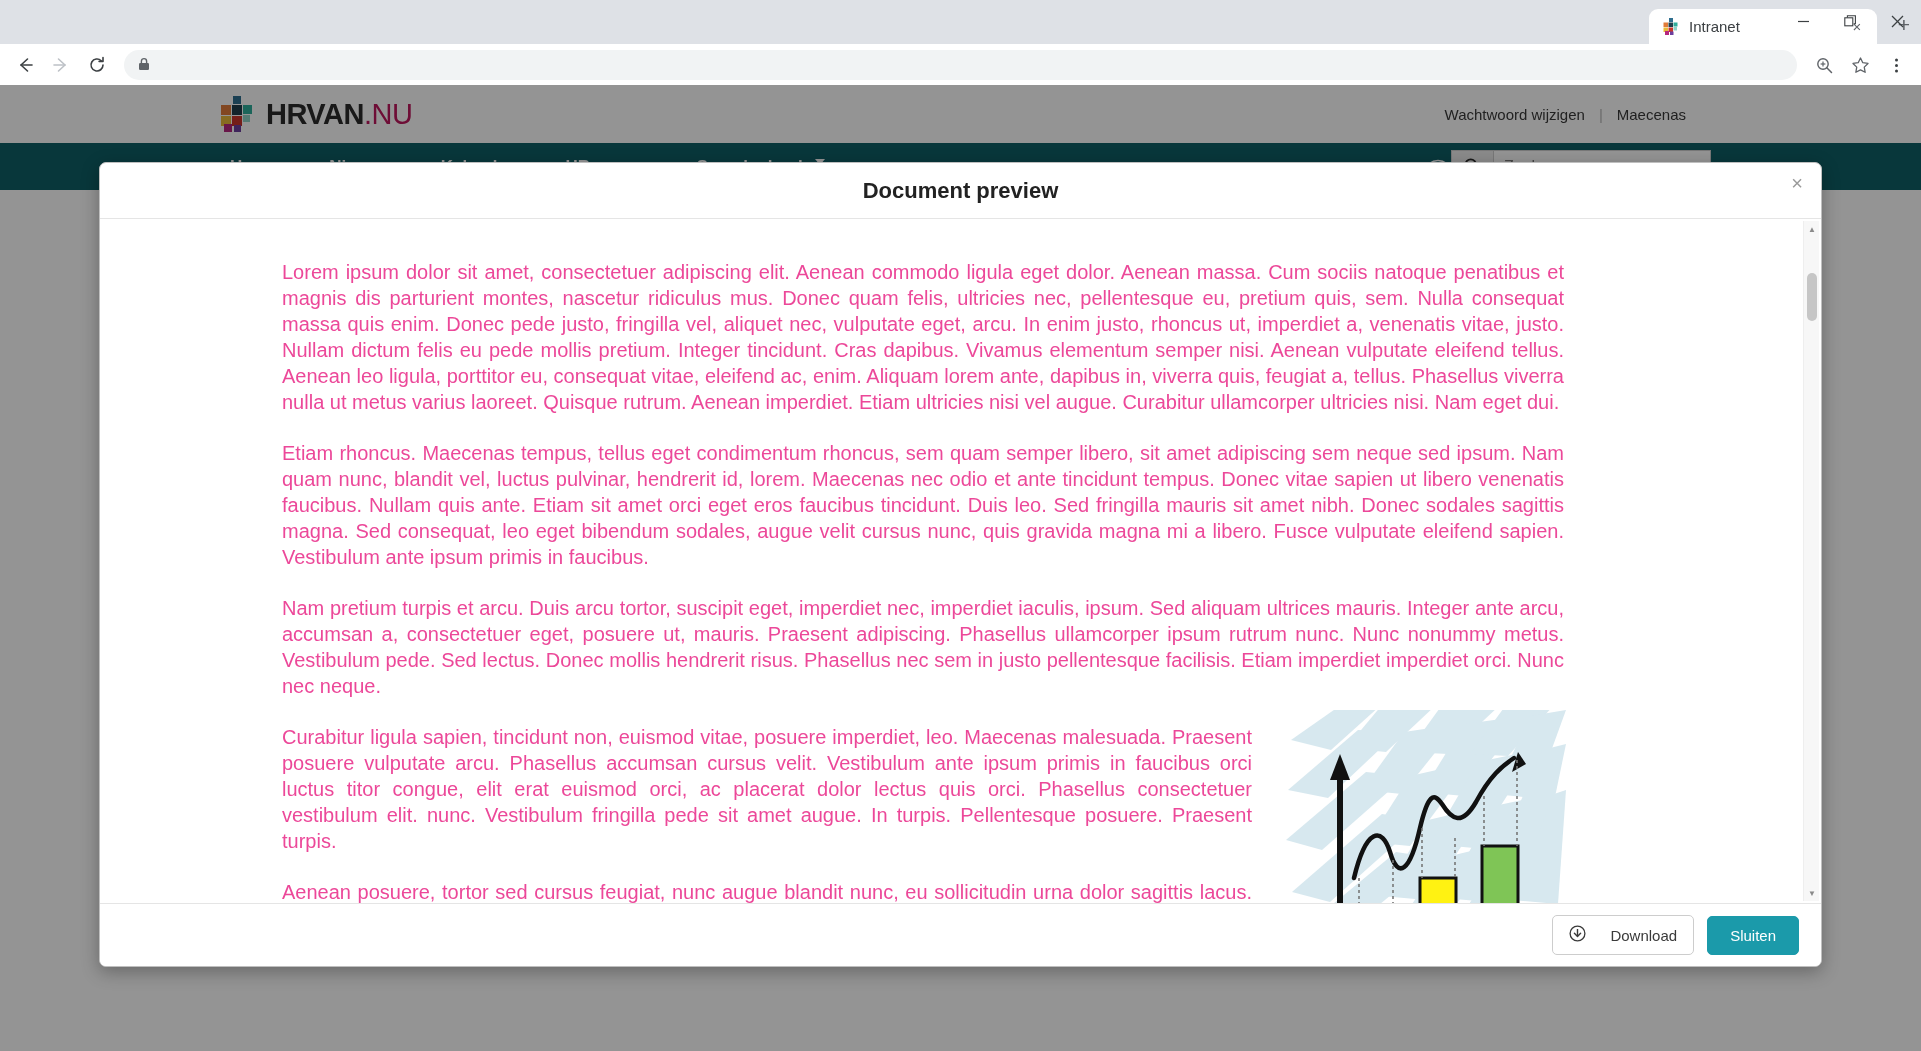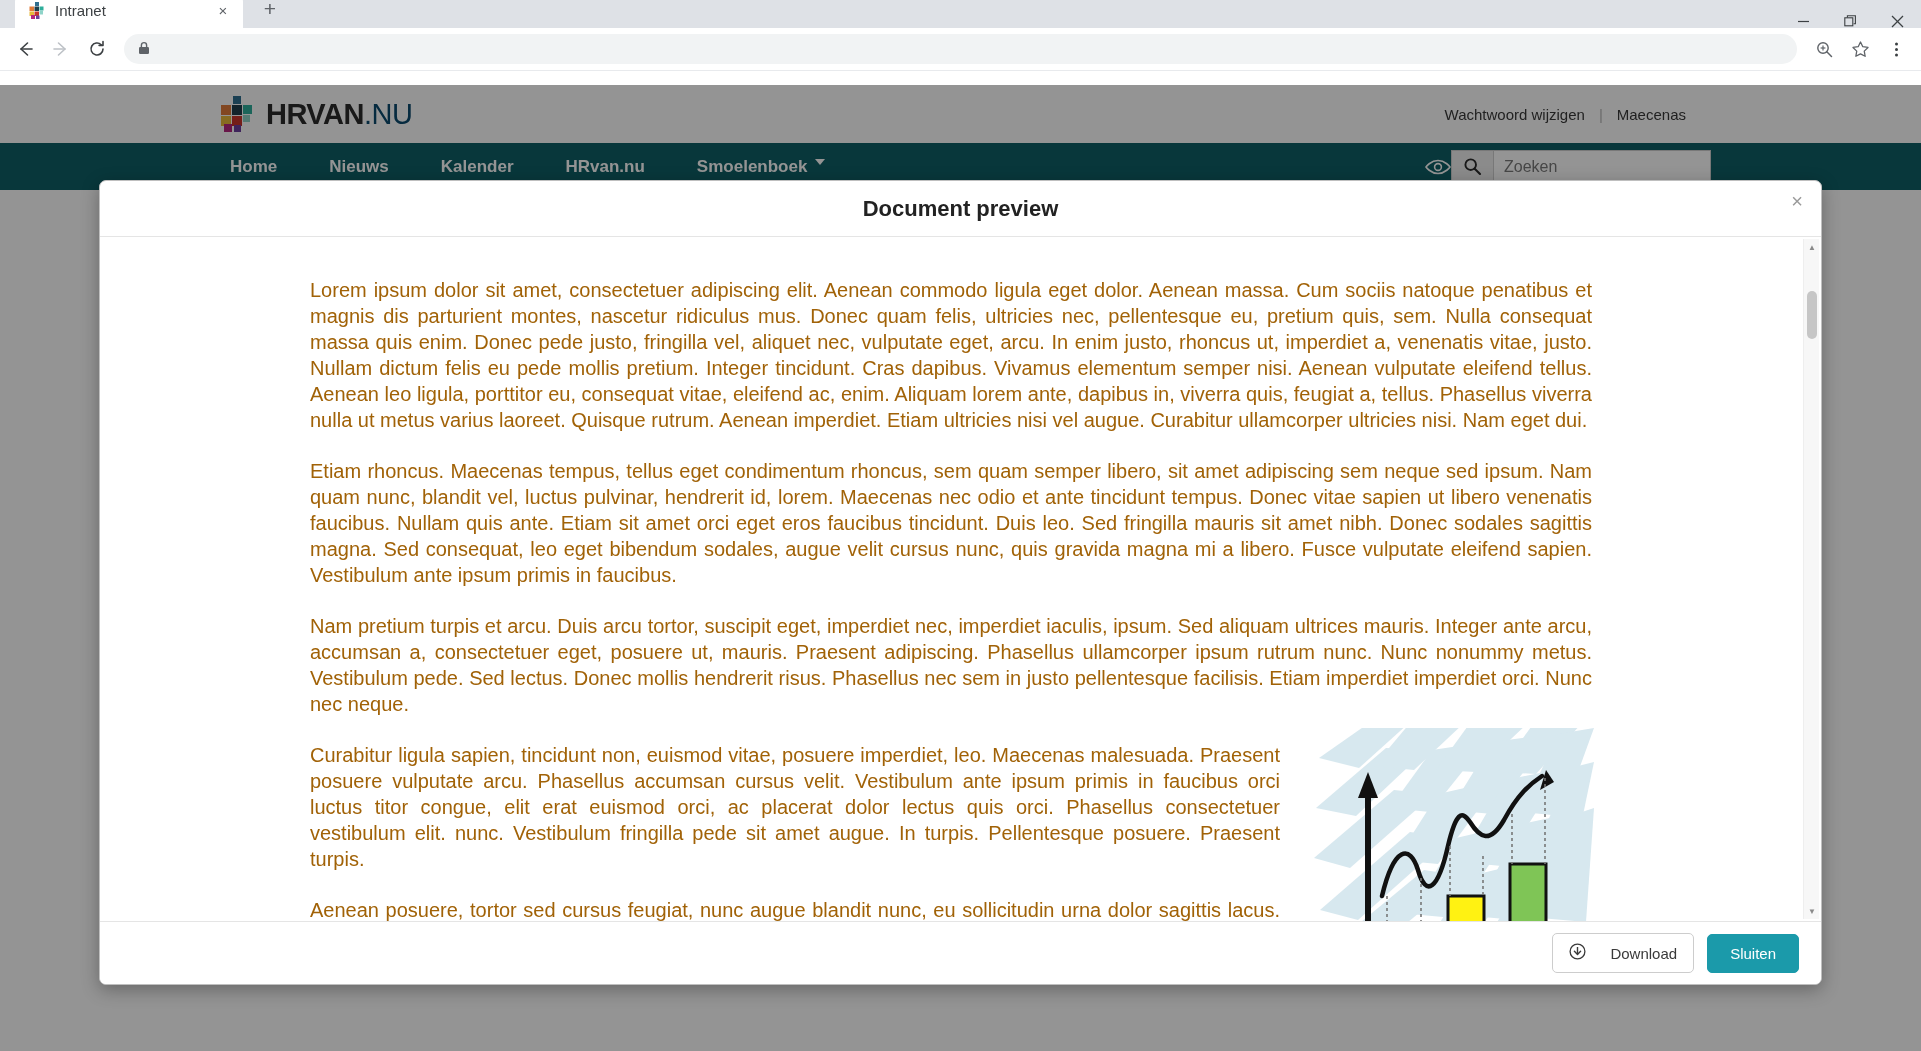--- a/index.html
+++ b/index.html
@@ -7,23 +7,24 @@
     width: 1921px; height: 1051px;
     overflow: hidden;
     font-family: "Liberation Sans", sans-serif;
     background: #ffffff;
   }
 
   
   .browser { width: 1921px; height: 1051px; position: relative; }
 
   .tabstrip {
-    height: 28px; background: #dee1e6;
-    display: flex; align-items: flex-end; padding-left: 15px;
+    height: 44px; background: #dee1e6;
+    display: flex; align-items: flex-end; padding-left: 22px;
     position: relative;
+    justify-content: flex-end;
   }
   .tab {
     width: 228px; height: 35px; background: #ffffff;
     border-radius: 9px 9px 0 0;
     display: flex; align-items: center; padding: 0 10px 0 14px;
     gap: 9px; position: relative;
   }
   .tab-favicon { width: 17px; height: 17px; position: relative; flex: none; }
   .tab-title {
     font-size: 15px; color: #3c4043; flex: 1;
@@ -75,21 +76,21 @@
     background: #ffffff; overflow: hidden;
   }
   .site-header {
     height: 58px; background: #ffffff;
     display: flex; align-items: center;
     padding: 0 40px 0 220px; position: relative;
   }
   .logo { display: flex; align-items: center; gap: 10px; }
   .logo-mark { width: 36px; height: 36px; position: relative; }
   .logo-text { font-size: 29px; font-weight: 700; color: #2b2b2b; letter-spacing: -0.5px; }
-  .logo-text .nu { font-weight: 400; color: #0c4a6e; }
+  .logo-text .nu { font-weight: 400; color: #be185d; }
   .header-links {
     margin-left: auto; display: flex; align-items: center;
     gap: 14px; font-size: 15px; color: #3a3a3a; padding-right: 195px;
   }
   .header-links .sep { color: #b9b9b9; }
 
   .navbar {
     height: 47px; background: #0e5f66;
     display: flex; align-items: center; padding: 0 40px 0 220px;
     position: relative;
@@ -137,21 +138,21 @@
 
   
   .backdrop {
     position: absolute; top: 85px; left: 0;
     width: 1921px; height: 966px;
     background: rgba(0,0,0,0.42);
   }
 
   
   .modal {
-    position: absolute; top: 180px; left: 99px;
+    position: absolute; top: 162px; left: 99px;
     width: 1723px; height: 805px;
     background: #ffffff; border: 1px solid #bfbfbf;
     border-radius: 7px; box-shadow: 0 5px 18px rgba(0,0,0,0.3);
     display: flex; flex-direction: column; overflow: hidden;
   }
   .modal-head {
     height: 56px; flex: none; position: relative;
     display: flex; align-items: center; justify-content: center;
     border-bottom: 1px solid #e5e5e5;
   }
@@ -163,25 +164,24 @@
   .modal-body {
     flex: 1; position: relative; overflow: hidden;
     background: #ffffff; border-bottom: 1px solid #e5e5e5;
   }
   .doc-scroll {
     position: absolute; inset: 0 22px 0 0;
     padding: 40px 60px 0 182px;
     overflow: hidden;
   }
   .doc p {
-    font-size: 20px; line-height: 26px; color: #a16207;
+    font-size: 20px; line-height: 26px; color: #ec4899;
     margin-bottom: 25px; text-align: justify;
     font-family: "Liberation Sans", sans-serif;
     max-width: 1282px;
-    margin-left: 28px;
   }
   .doc p.wrapfig { max-width: 1282px; }
   .fig {
     float: right; width: 280px; height: 220px;
     margin: -14px -2px 6px 34px; shape-outside: inset(0);
   }
   .scrollbar {
     position: absolute; right: 2px; top: 2px;
     width: 16px; bottom: 2px; background: #f7f7f7;
     border-left: 1px solid #eee;

